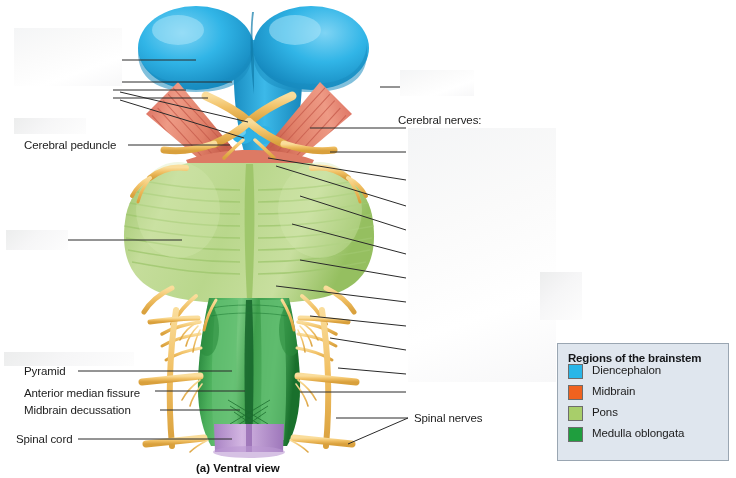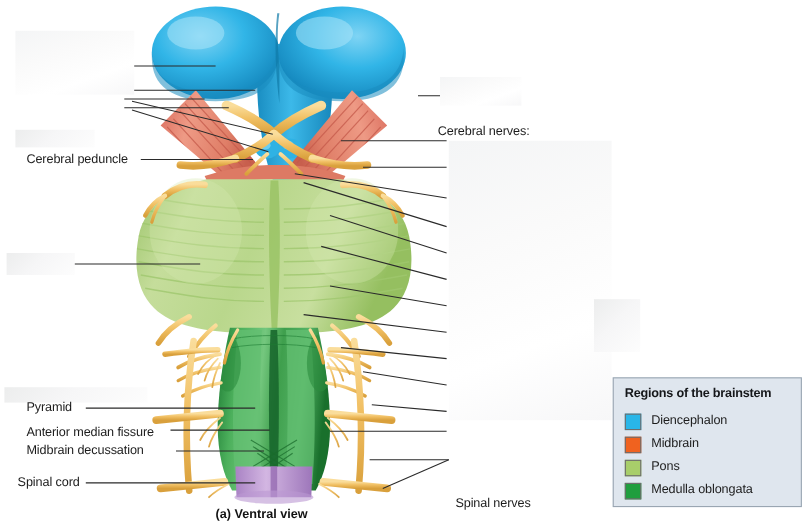--- a/index.html
+++ b/index.html
@@ -43,21 +43,21 @@
     left: 557px; top: 343px;
     width: 172px; height: 118px;
     background: #dfe6ee;
     border: 1px solid #9aa6b2;
     padding: 8px 8px 6px 10px;
   }
   #legend .ltitle {
     font-size: 11.5px;
     font-weight: bold;
     color: #15171a;
-    margin-bottom: 12px;
+    margin-bottom: 0;
     letter-spacing: -0.2px;
   }
   .lrow {
     display: flex;
     height: 20px;
     margin-bottom: 1px;
   }
   .swatch {
     width: 15px; height: 15px;
     border: 1px solid #6d6d6d;
@@ -387,21 +387,21 @@
   <div class="redact soft" style="left:6px; top:230px; width:62px; height:20px;"></div>
   <div class="redact soft" style="left:4px; top:352px; width:130px; height:14px;"></div>
   <div class="redact" style="left:400px; top:70px; width:74px; height:26px;"></div>
   <div class="redact" style="left:408px; top:128px; width:148px; height:254px;"></div>
   <div class="redact soft" style="left:540px; top:272px; width:42px; height:48px;"></div>
 
   <div class="lbl" style="left:24px; top:139px;">Cerebral peduncle</div>
 
   <div class="lbl" style="left:398px; top:114px;">Cerebral nerves:</div>
 
-  <div class="lbl" style="left:414px; top:412px;margin-top:40px;">Spinal nerves</div>
+  <div class="lbl" style="left:414px; top:412px;">Spinal nerves</div>
 
   <div class="lbl" style="left:24px; top:365px;">Pyramid</div>
 
   <div class="lbl" style="left:24px; top:387px;">Anterior median fissure</div>
 
   <div class="lbl" style="left:24px; top:404px;">Midbrain decussation</div>
 
   <div class="lbl" style="left:16px; top:433px;">Spinal cord</div>
 
   <div id="legend">

